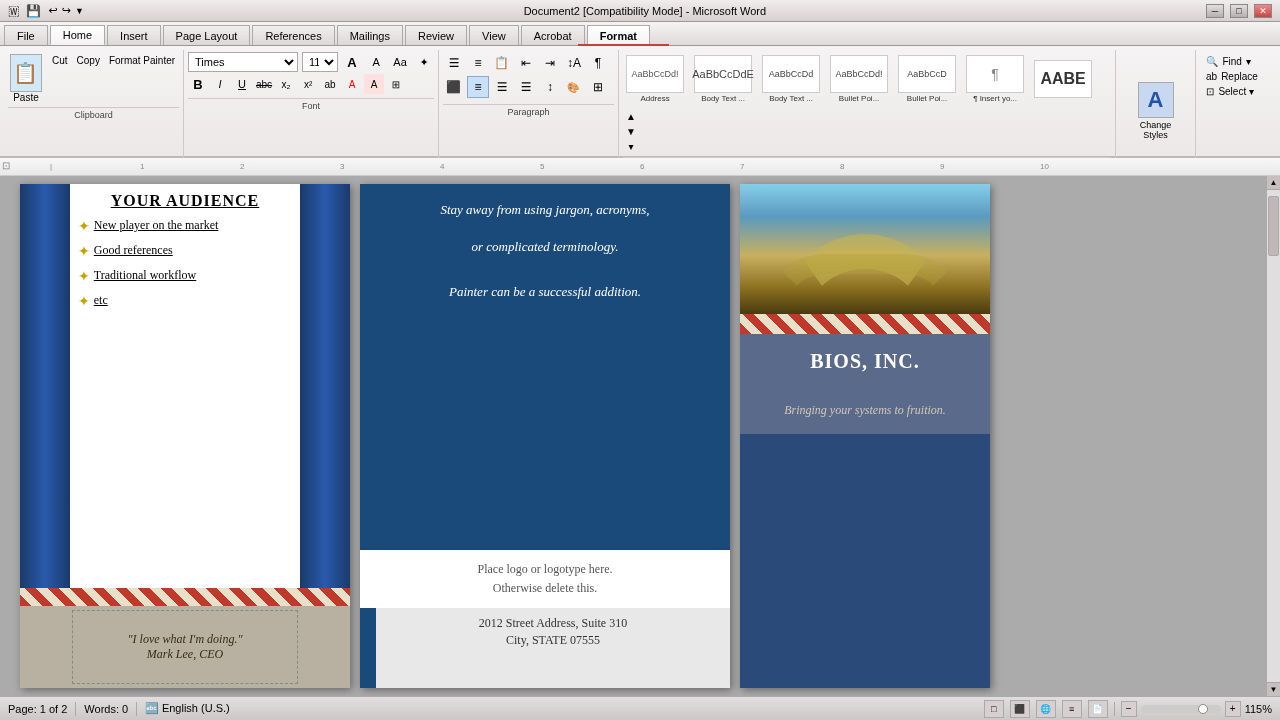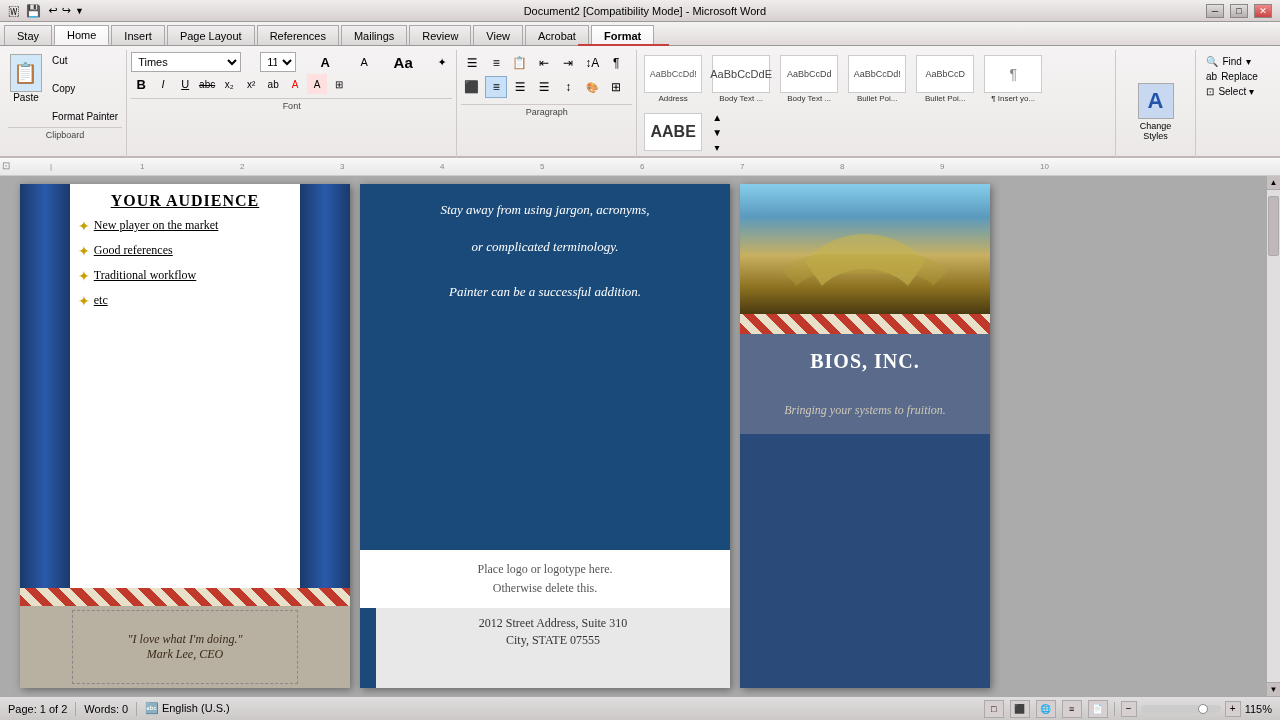--- a/index.html
+++ b/index.html
@@ -125,22 +125,22 @@
       height: 38px;
       background: #d0e8f8;
       border: 1px solid #aaa;
       display: flex;
       align-items: center;
       justify-content: center;
       font-size: 20px;
     }
     .clipboard-small-btns {
       display: flex;
-      flex-direction: column;
-      gap: 15px;
+      flex-direction: row;
+      gap: 1px;
     }
     .small-ribbon-btn {
       font-size: 10px;
       padding: 1px 4px;
       background: transparent;
       border: none;
       cursor: pointer;
       text-align: left;
       white-space: nowrap;
     }
@@ -150,21 +150,21 @@
       display: flex;
       flex-direction: column;
       border-right: 1px solid #d0c8c8;
       padding: 2px 4px;
       min-width: 200px;
     }
     #font-group .ribbon-group-label {
       font-size: 9px; color: #444; text-align: center;
       border-top: 1px solid #d0c8c8; width: 100%; margin-top: 4px; padding-top: 2px;
     }
-    .font-row1 { display: flex; gap: 19px; margin-bottom: 2px; }
+    .font-row1 { display: flex; gap: 4px; margin-bottom: 2px; }
     .font-row2 { display: flex; gap: 2px; }
     .font-name-select {
       width: 110px; font-family: Arial; font-size: 11px; border: 1px solid #aaa;
       background: white; padding: 1px 2px;
     }
     .font-size-select {
       width: 36px; font-family: Arial; font-size: 11px; border: 1px solid #aaa;
       background: white; padding: 1px 2px;
     }
     .font-btn {
@@ -475,21 +475,21 @@
     <div class="title-btn" style="background:linear-gradient(to bottom,#e88,#c44);color:white;">✕</div>
   </div>
 </div>
 
 <div style="position:relative; height:0;">
   <div id="textboxtool-tab" style="font-family:Arial;font-size:11px;">Text Box Tools</div>
 </div>
 
 <div id="tabbar">
   <div class="tab">
-      <span>Stay</span>
+      <span>File</span>
     </div>
   <div class="tab active">
       <span>Home</span>
     </div>
   <div class="tab">
       <span>Insert</span>
     </div>
   <div class="tab">
       <span>Page Layout</span>
     </div>
@@ -538,21 +538,21 @@
           <option>Arial</option>
           <option>Calibri</option>
         </select>
         <select class="font-size-select">
           <option>11</option>
           <option>10</option>
           <option>12</option>
         </select>
         <button class="font-btn" style="font-size:13px;font-weight:bold;">A</button>
         <button class="font-btn" style="font-size:11px;">A</button>
-        <button class="font-btn" style="font-size:15px;font-weight:bold;">Aa</button>
+        <button class="font-btn" style="font-size:11px;">Aa</button>
         <button class="font-btn">✦</button>
       </div>
       <div class="font-row2">
         <button class="font-btn bold" style="font-weight:bold;font-size:13px;">B</button>
         <button class="font-btn italic" style="font-style:italic;">I</button>
         <button class="font-btn underline" style="text-decoration:underline;">U</button>
         <button class="font-btn" style="text-decoration:line-through;font-size:10px;">abc</button>
         <button class="font-btn" style="font-size:10px;">x₂</button>
         <button class="font-btn" style="font-size:10px;">x²</button>
         <button class="font-btn" style="font-size:10px;">ab</button>

